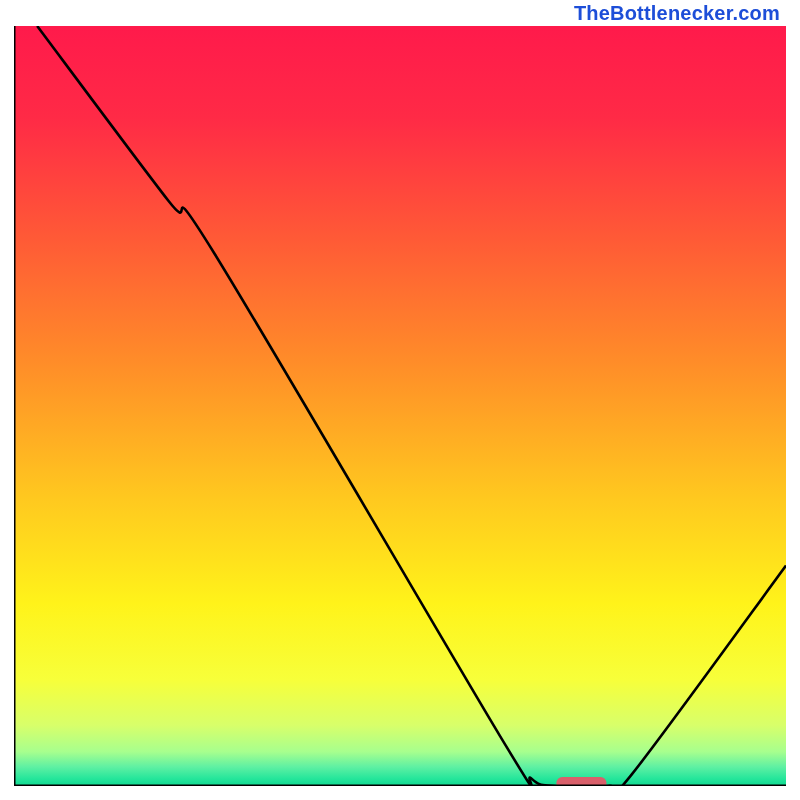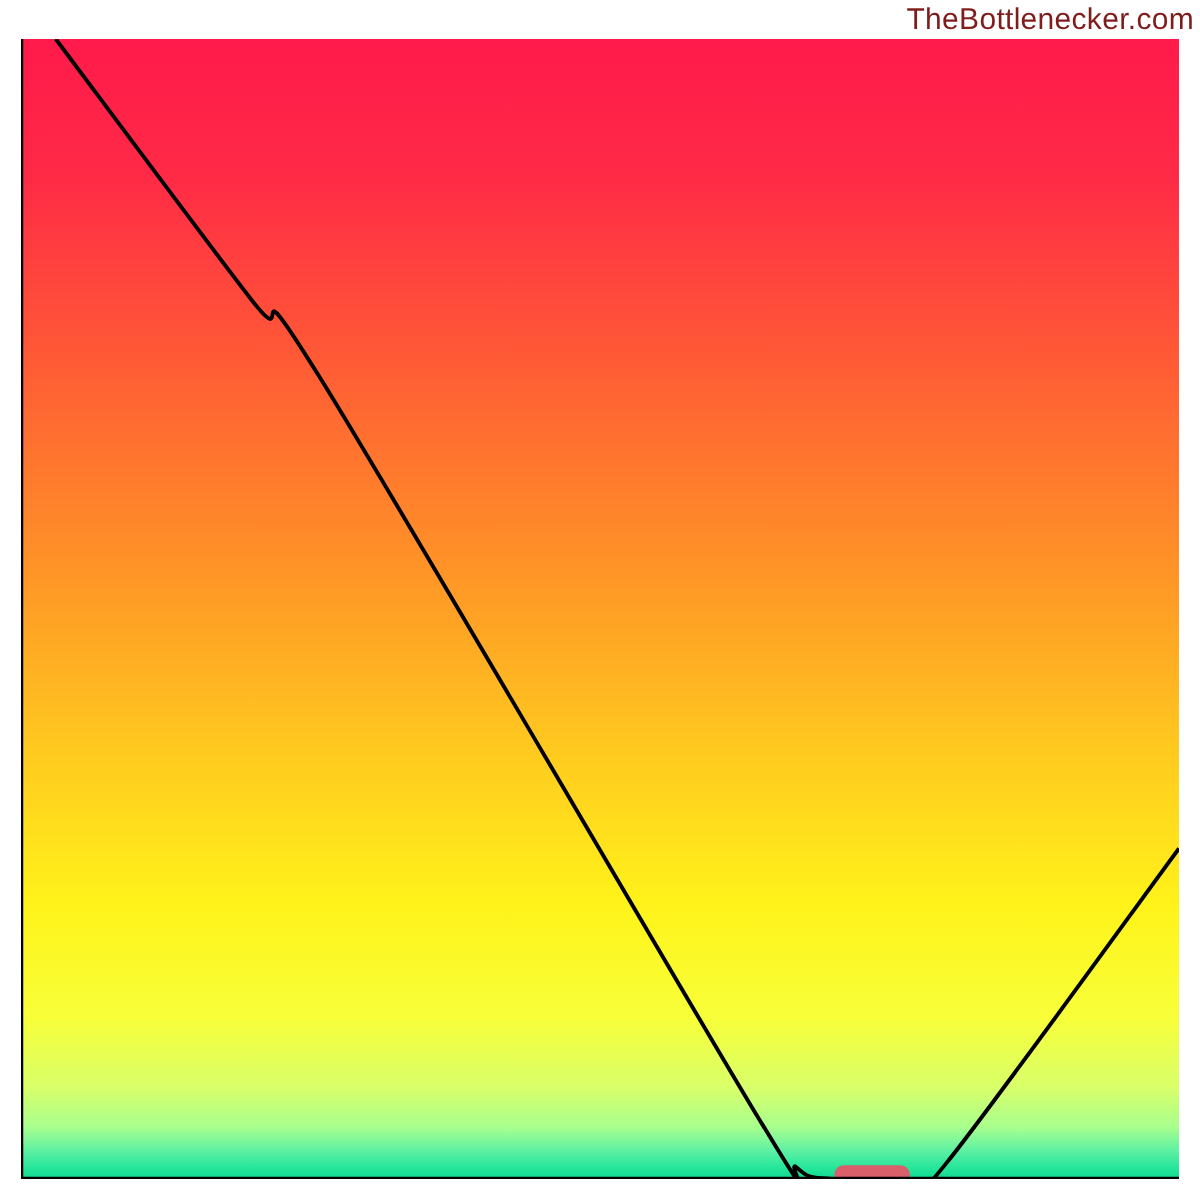--- a/index.html
+++ b/index.html
@@ -12,24 +12,24 @@
     font-family: Arial, Helvetica, sans-serif;
   }
   .wrap {
     position: relative;
     width: 800px;
     height: 800px;
   }
   .attribution {
     position: absolute;
     top: 2px;
-    right: 4px;
+    right: 20px;
     font-size: 20px;
-    font-weight: 400;
-    color: #7f1d1d;
+    font-weight: 700;
+    color: #1d4ed8;
     letter-spacing: 0.2px;
   }
   .plot {
     position: absolute;
     left: 14px;
     top: 26px;
     width: 772px;
     height: 760px;
   }
   svg { display: block; }

